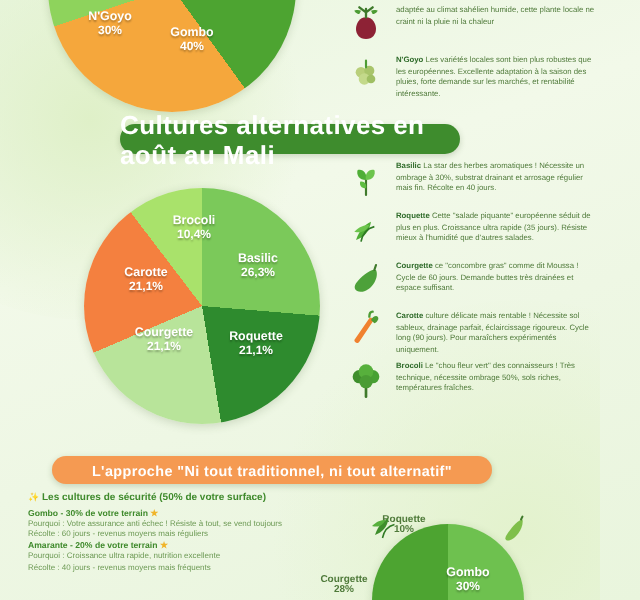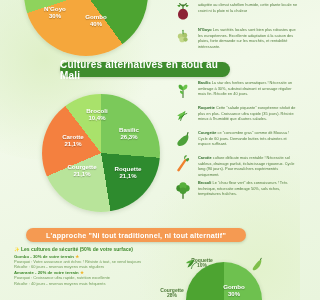--- a/index.html
+++ b/index.html
@@ -36,21 +36,21 @@
   .rcol{position:absolute;left:172px;width:126px;}
   .blk{display:flex;gap:4px;margin-bottom:3px;}
   .blk .ico{flex:0 0 22px;height:22px;display:flex;align-items:flex-start;justify-content:center;}
   .blk .tx{flex:1;font-size:3.9px;line-height:1.42;color:#4f7a3a;}
   .blk .tx b{color:#2f6b2a;font-weight:bold;}
 
   
   .pill{position:absolute;border-radius:40px;color:#fff;font-weight:bold;
     display:flex;align-items:center;justify-content:center;
     letter-spacing:.2px;box-shadow:0 1px 3px rgba(50,80,30,.22);}
-  #hdr1{left:60px;top:62px;width:170px;height:15px;background:#3e8c2d;font-size:10px;}
+  #hdr1{left:60px;top:62px;width:170px;height:15px;background:#3e8c2d;font-size:13px;}
   #hdr2{left:26px;top:228px;width:220px;height:14px;background:#f59a52;font-size:7.2px;}
 
   
   #pie2{position:absolute;left:42px;top:94px;width:118px;height:118px;
     background:conic-gradient(from 0deg,
       #7bc95a 0deg 94.7deg,
       #2e8b2e 94.7deg 170.7deg,
       #b8e49a 170.7deg 246.7deg,
       #f4803f 246.7deg 322.7deg,
       #a9e26b 322.7deg 360deg);

